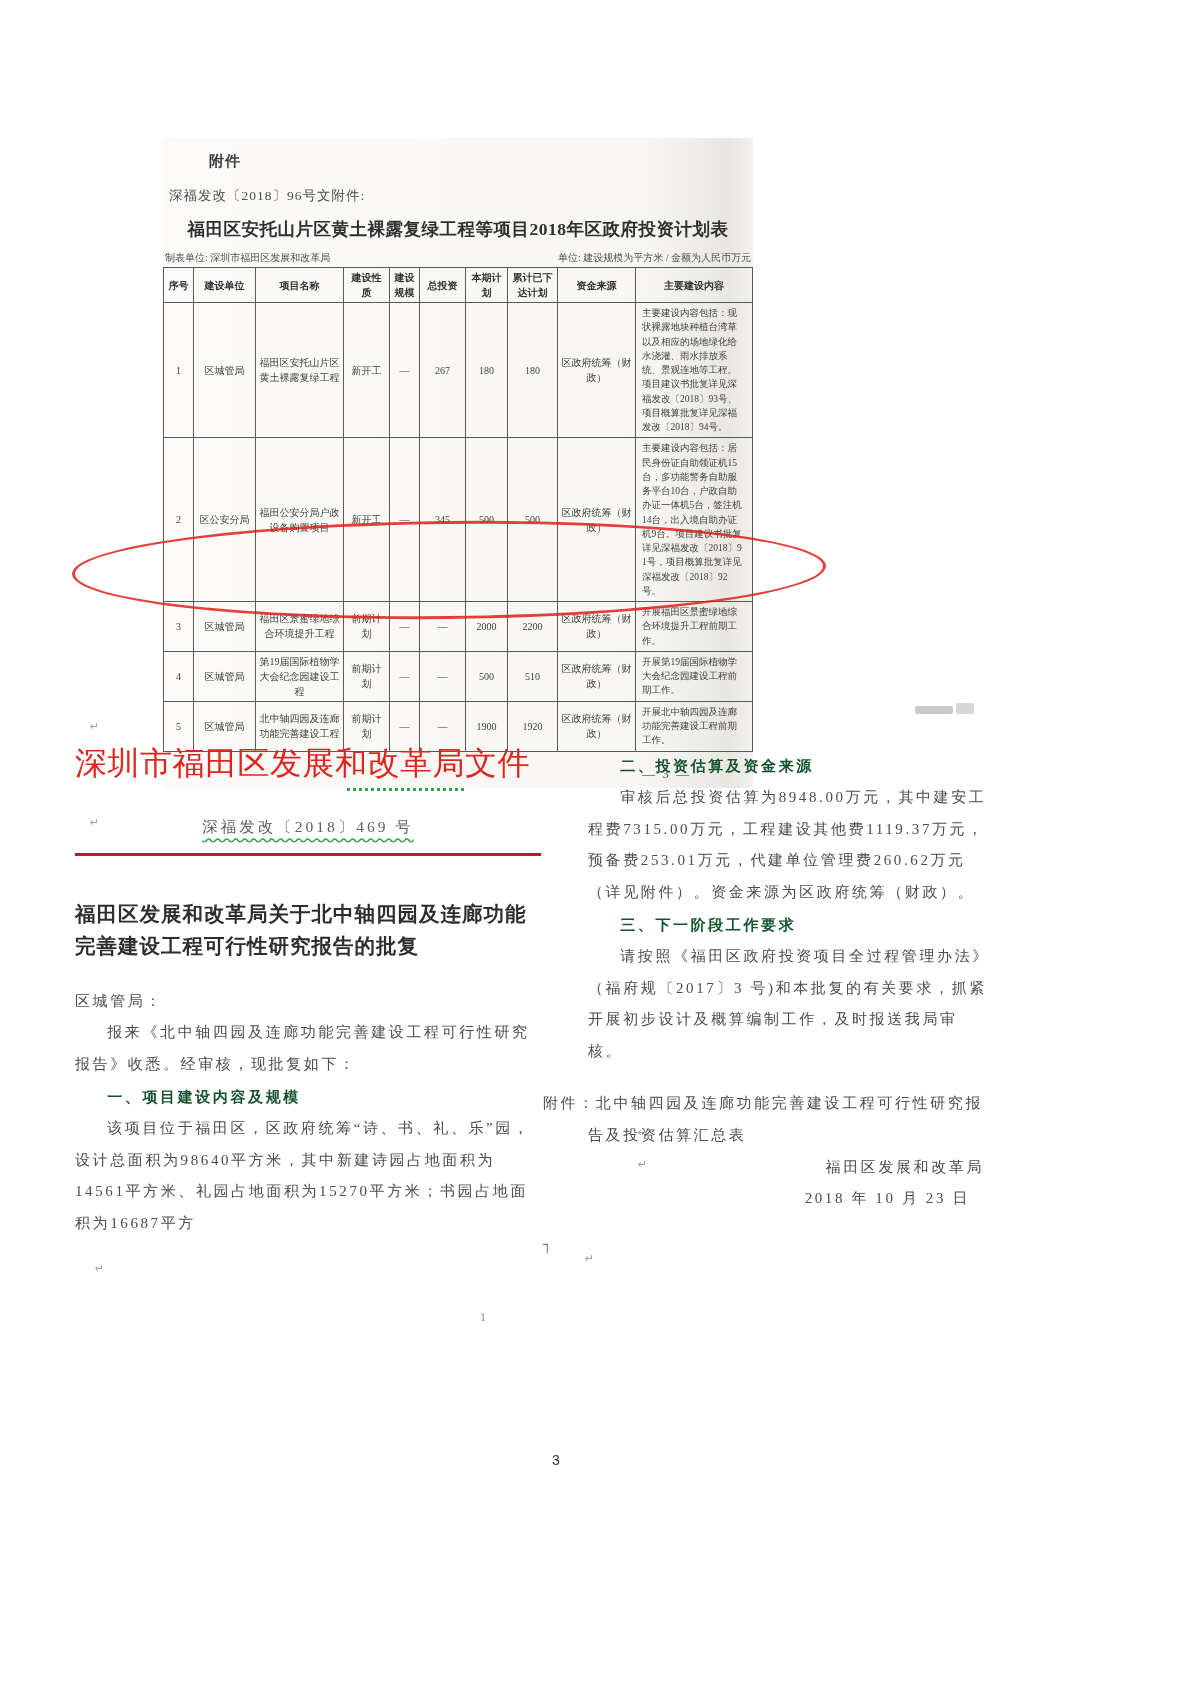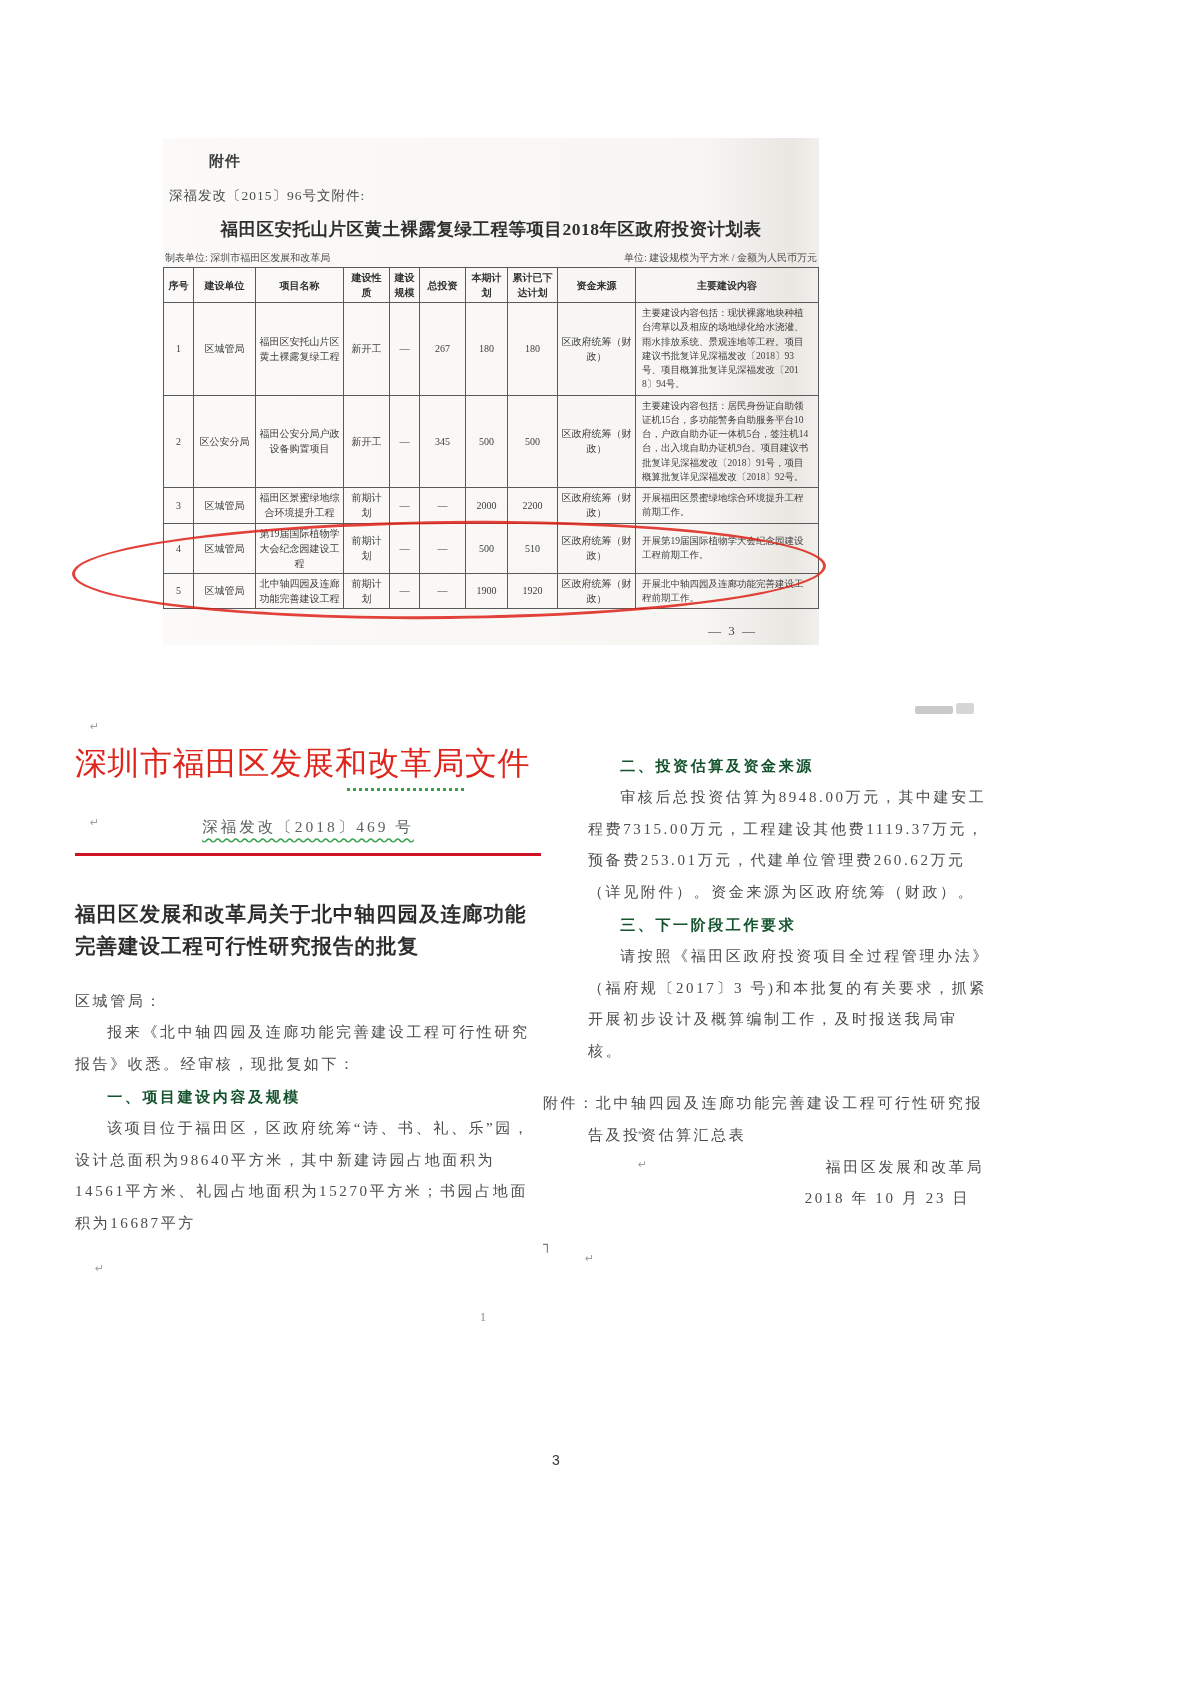--- a/index.html
+++ b/index.html
@@ -1,20 +1,20 @@
 <!DOCTYPE html>
 <html><head>
 <meta charset="utf-8">
 <style>
   html,body{margin:0;padding:0;background:#ffffff;}
   #page{position:relative;width:1199px;height:1696px;background:#ffffff;overflow:hidden;
         font-family:"Liberation Serif",serif;color:#444;}
 
   
-  .scan-block{position:absolute;left:163px;top:138px;width:656px;min-height:470px;
+  .scan-block{position:absolute;left:163px;top:138px;width:590px;min-height:470px;
     background:linear-gradient(90deg,#fbfaf8 0%,#f7f6f3 82%,#e9e7e2 96%,#f2f0ec 100%);
     padding:0 0 6px 0;}
   .att-label{margin:14px 0 0 46px;font-weight:bold;font-size:15px;color:#3c3c3c;letter-spacing:1px;}
   .att-ref{margin:16px 0 0 6px;font-size:13.5px;color:#4c4c4c;letter-spacing:1px;}
   .att-title{text-align:center;margin-top:12px;font-size:17.5px;font-weight:bold;color:#2f2f2f;letter-spacing:.5px;}
   .att-meta{display:flex;justify-content:space-between;align-items:flex-end;
     font-size:10px;color:#4a4a4a;margin:10px 2px 2px 2px;}
   table.att{width:100%;border-collapse:collapse;table-layout:fixed;font-size:10px;color:#3d3d3d;}
   table.att th,table.att td{border:1px solid #5a5a5a;padding:2px 3px;text-align:center;
     vertical-align:middle;line-height:1.5;word-break:break-all;}
@@ -63,21 +63,21 @@
   .smudge2{position:absolute;left:956px;top:703px;width:18px;height:11px;background:#c4c4c4;
     opacity:.7;border-radius:2px;}
 </style>
 </head>
 <body>
 
 <div id="page">
 
   <div class="scan-block">
     <div class="att-label">附件</div>
-    <div class="att-ref">深福发改〔2015〕96号文附件:</div>
+    <div class="att-ref">深福发改〔2018〕96号文附件:</div>
     <div class="att-title">福田区安托山片区黄土裸露复绿工程等项目2018年区政府投资计划表</div>
     <div class="att-meta">
       <span>制表单位: 深圳市福田区发展和改革局</span>
       <span>单位: 建设规模为平方米 / 金额为人民币万元</span>
     </div>
     <table class="att">
       <colgroup>
         <col class="w0">
           <col class="w1">
           <col class="w2">

